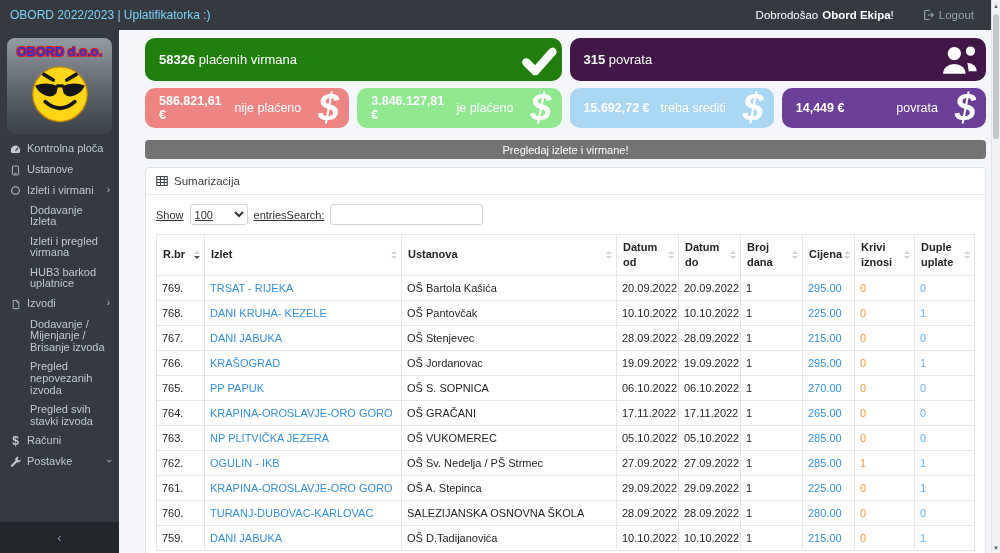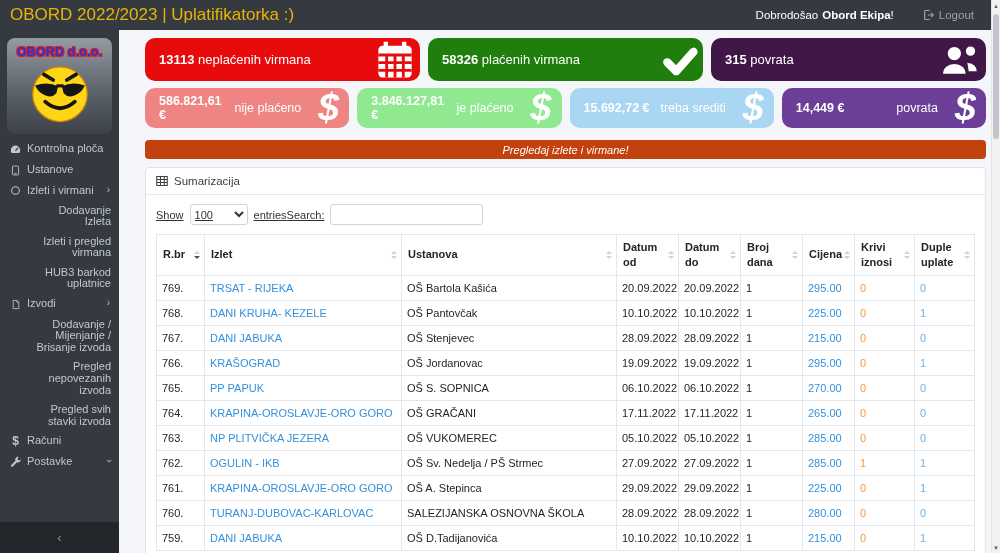--- a/index.html
+++ b/index.html
@@ -2,42 +2,42 @@
 <html><head>
 <meta charset="utf-8">
 <style>
   * { margin:0; padding:0; box-sizing:border-box; }
   html,body { width:1000px; height:553px; }
   body { position:relative; overflow:hidden; font-family:"Liberation Sans",sans-serif; background:#f4f6f9; }
 
   
   .navbar { position:absolute; top:0; left:0; width:1000px; height:30px; background:#343a40;
             display:flex; align-items:center; justify-content:space-between; padding:0 26px 0 10px; }
-  .nav-title { color:#eab308; font-size:17px; }
+  .nav-title { color:#7dd3fc; font-size:12px; }
   .nav-right { display:flex; align-items:center; gap:28px; }
   .welcome { color:#ffffff; font-size:11.5px; }
   .welcome .u { font-weight:bold;text-align:right; }
   .welcome .pre { margin-right:4px; }
   .logout { color:#9aa1a9; font-size:11.5px; display:flex; align-items:center; gap:5px; text-decoration:none; cursor:pointer; }
 
   
   .scrollbar { position:absolute; top:0; right:0; width:9px; height:553px; background:#f0f1f2; z-index:50; border-left:1px solid #e2e3e5; }
   .sb-btn { position:absolute; left:0; width:100%; height:11px; display:flex; align-items:center; justify-content:center; color:#5f6368; font-size:6px; cursor:pointer; }
   .sb-btn.up { top:0; } .sb-btn.down { bottom:0; }
   .sb-thumb { position:absolute; top:14px; left:1px; width:6px; height:125px; background:#c2c5c9; border-radius:3px; cursor:pointer; }
 
   
   .sidebar { position:absolute; top:30px; left:0; width:119px; bottom:0; background:#343a40; }
   .logo-box { margin:8px 7px 5px; border-radius:8px; background:linear-gradient(180deg,#959ba3 0%,#5d636a 55%,#3c4248 100%);
               padding:7px 3px 6px; text-align:center; cursor:pointer; }
   .logo-text { font-size:12.5px; font-weight:bold; color:#2336dd; letter-spacing:.2px;
                text-shadow:1px 1px 0 #d92121,-1px -1px 0 #d92121,1px -1px 0 #d92121,-1px 1px 0 #d92121; }
   .smiley { width:62px; height:62px; margin-top:3px; }
 
-  .menu { list-style:none; margin-top:5px; font-size:11px; color:#c2c7d0;text-align:right; }
+  .menu { list-style:none; margin-top:5px; font-size:11px; color:#c2c7d0; }
   .menu-item { display:flex; align-items:flex-start; padding:4px 8px; position:relative; cursor:pointer; line-height:1.05; }
   .menu-item .mi { width:15px; min-width:15px; margin-right:4px; display:inline-flex; justify-content:center; align-items:center; color:#c2c7d0; }
   .menu-item.sub { padding-left:30px; }
   .chev { position:absolute; right:9px; top:4px; font-size:10px; color:#b7bcc4; line-height:1; }
   .chev.down { transform:rotate(90deg); }
 
   .sidebar-footer { position:absolute; left:0; right:0; bottom:0; height:31px; background:#23272b;
                     display:flex; align-items:center; justify-content:center; color:#858c94; font-size:13px; cursor:pointer; }
 
   
@@ -186,39 +186,20 @@
   </ul>
 
   <div class="sidebar-footer">
     <span>‹</span>
   </div>
 </div>
 
 <div class="main">
 
   <div class="cards-row row1">
-    <div class="stat-card" style="background-color: rgb(232, 11, 11);">
-      <span class="val">13113</span>
-        <span class="lbl"> neplaćenih virmana</span>
-      <span class="stat-icon" style="color: rgb(232, 11, 11);">
-        <svg width="40" height="40" viewBox="0 0 24 24">
-            <rect x="2" y="3.5" width="20" height="19" rx="2.5" fill="#fff"></rect>
-            <line x1="6.5" y1="1" x2="6.5" y2="6" stroke="#fff" stroke-width="2.6"></line>
-            <line x1="17.5" y1="1" x2="17.5" y2="6" stroke="#fff" stroke-width="2.6"></line>
-            <g stroke="currentColor" stroke-width="1.7">
-              <line x1="2" y1="9" x2="22" y2="9"></line>
-              <line x1="2" y1="13.6" x2="22" y2="13.6"></line>
-              <line x1="2" y1="18.2" x2="22" y2="18.2"></line>
-              <line x1="7" y1="9" x2="7" y2="22.5"></line>
-              <line x1="12" y1="9" x2="12" y2="22.5"></line>
-              <line x1="17" y1="9" x2="17" y2="22.5"></line>
-            </g>
-          </svg>
-      </span>
-    </div>
     <div class="stat-card" style="background-color: rgb(31, 126, 12);">
       <span class="val">58326</span>
         <span class="lbl"> plaćenih virmana</span>
       <span class="stat-icon">
         <svg width="36" height="36" viewBox="0 0 24 24">
             <path d="M3.5 13.5l6 6L21 6.5" fill="none" stroke="#fff" stroke-width="5.5" stroke-linecap="round" stroke-linejoin="round"></path>
           </svg>
       </span>
     </div>
     <div class="stat-card" style="background-color: rgb(64, 23, 71);">
@@ -251,21 +232,21 @@
         <span class="lbl"> treba srediti</span>
       <span class="stat-icon dollar-glyph">$</span>
     </div>
     <div class="stat-card" style="background-color: rgb(107, 62, 151);">
       <span class="val">14,449 €</span>
         <span class="lbl"> povrata</span>
       <span class="stat-icon dollar-glyph">$</span>
     </div>
   </div>
 
-  <button class="action-btn" style="background-color: #c2410c; font-style: italic;">Pregledaj izlete i virmane!</button>
+  <button class="action-btn" style="background-color: #737373;">Pregledaj izlete i virmane!</button>
 
   <div class="panel">
     <div class="panel-header">
       <span style="display:flex;">
         <svg width="12" height="12" viewBox="0 0 16 16">
             <rect x="1" y="2" width="14" height="12" fill="none" stroke="#3b4147" stroke-width="1.4"></rect>
             <line x1="1" y1="6" x2="15" y2="6" stroke="#3b4147" stroke-width="1.4"></line>
             <line x1="1" y1="10" x2="15" y2="10" stroke="#3b4147" stroke-width="1.4"></line>
             <line x1="6" y1="2" x2="6" y2="14" stroke="#3b4147" stroke-width="1.4"></line>
             <line x1="11" y1="2" x2="11" y2="14" stroke="#3b4147" stroke-width="1.4"></line>

